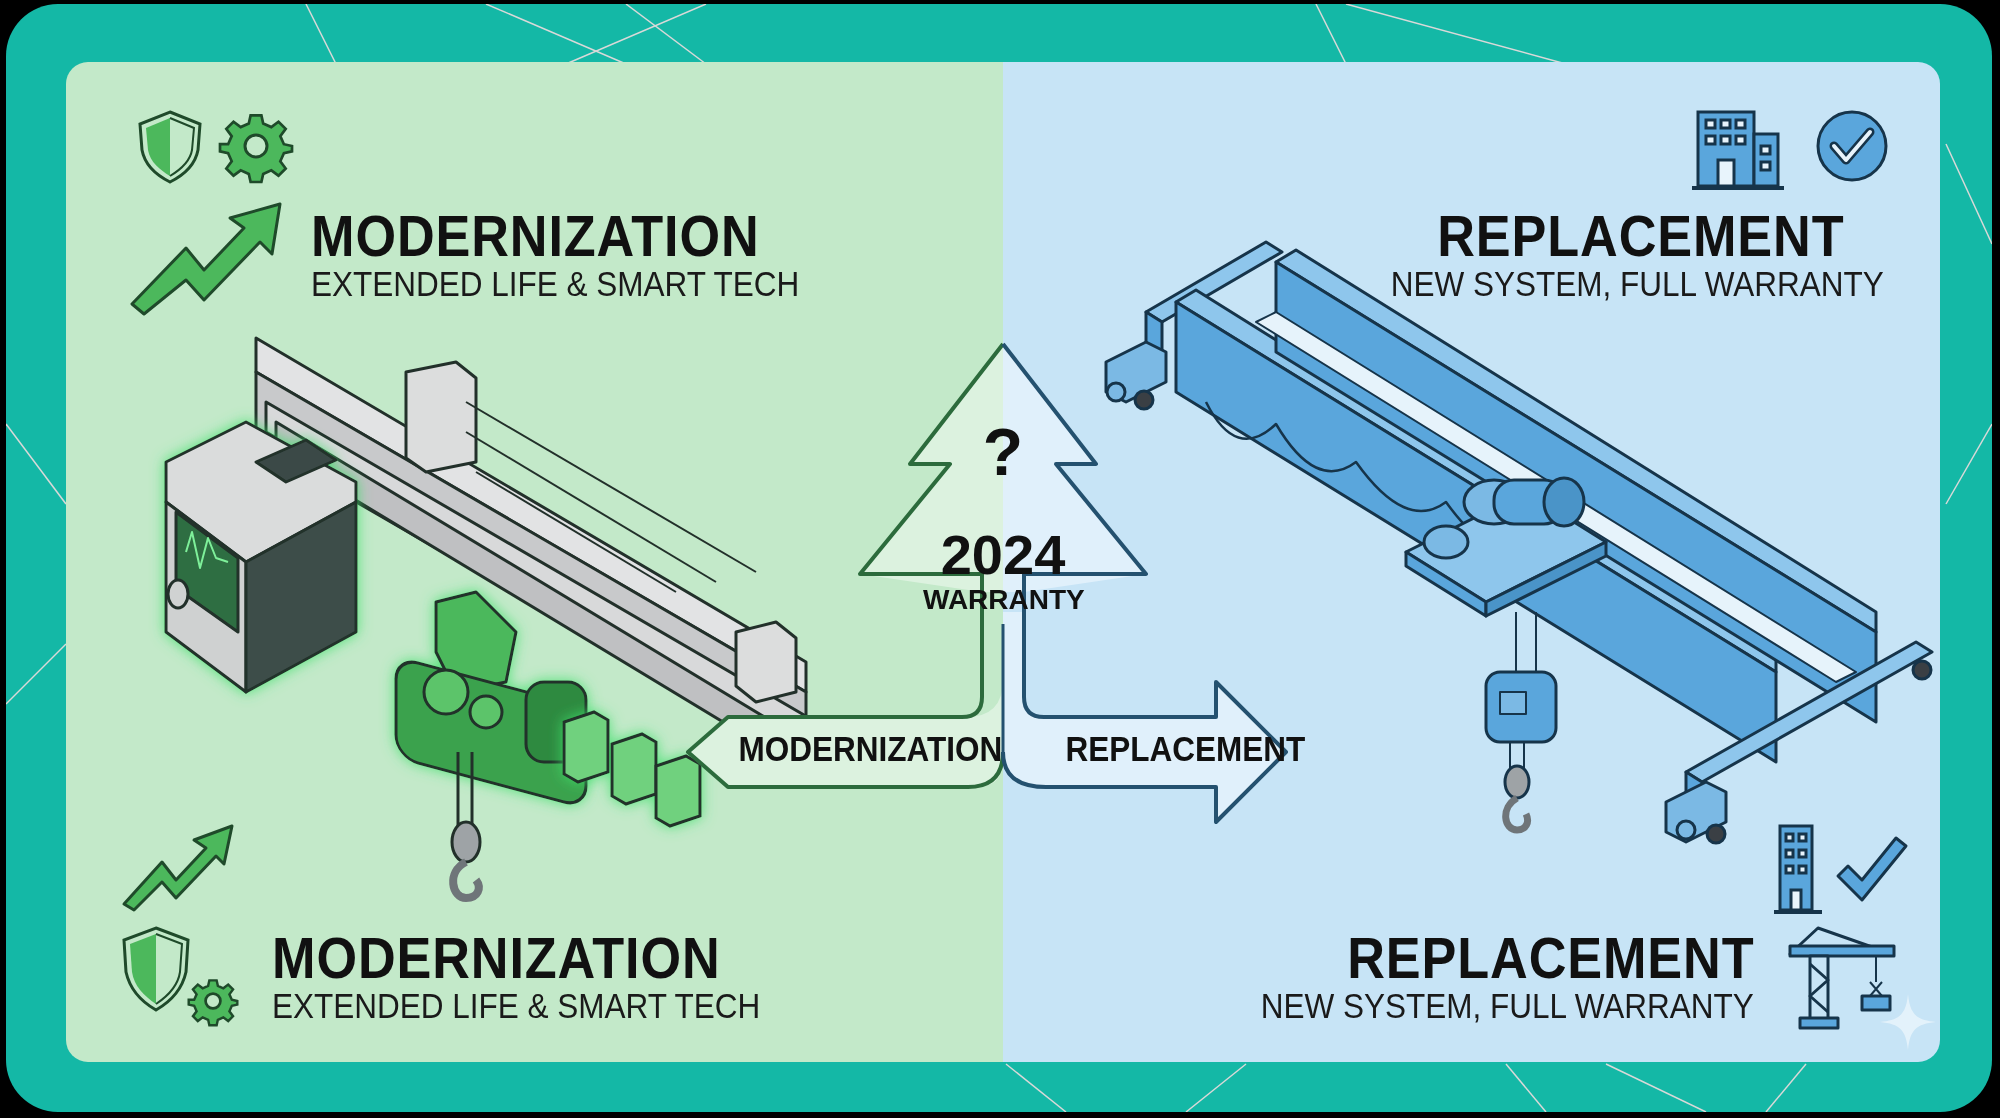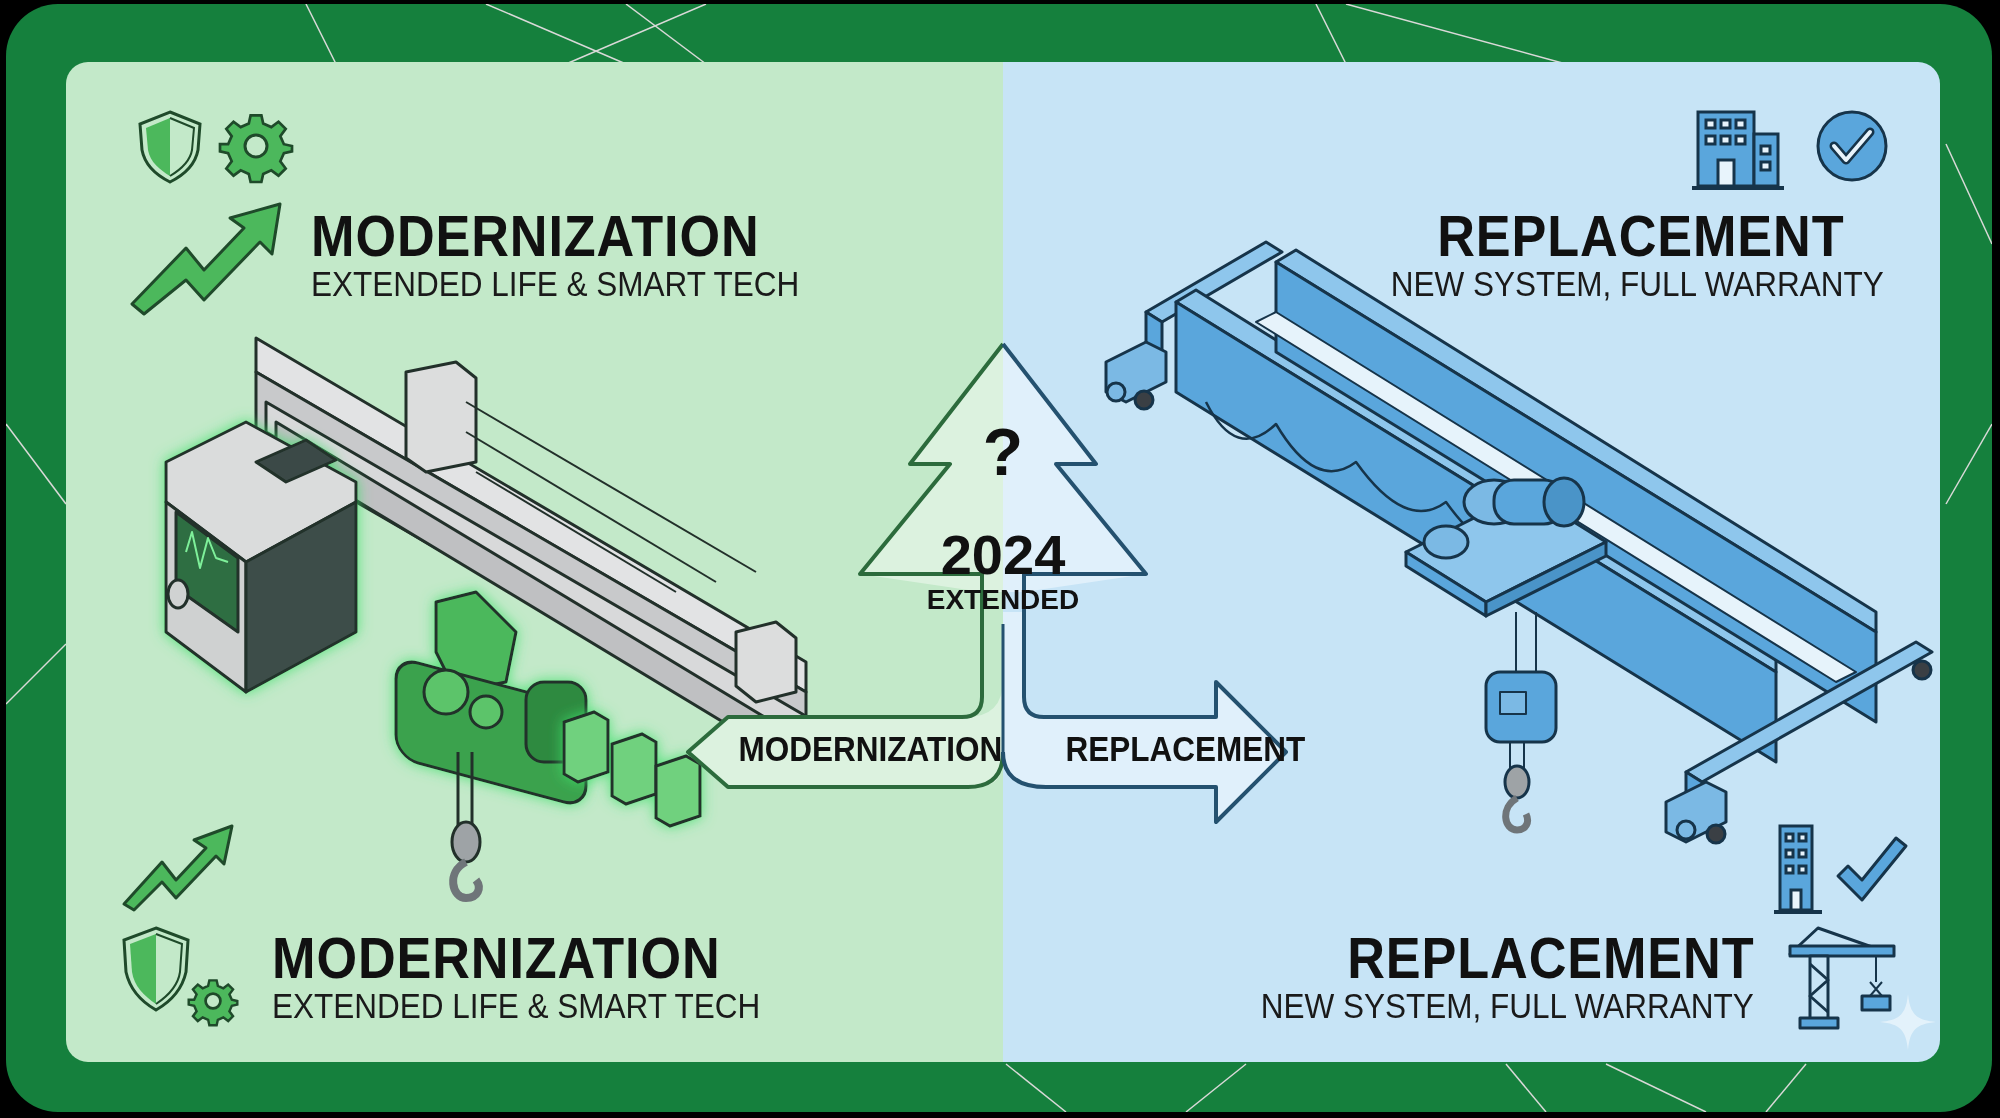--- a/index.html
+++ b/index.html
@@ -1,17 +1,17 @@
 <!DOCTYPE html>
 <html><head>
 <meta charset="utf-8">
 <style>
   html,body{margin:0;padding:0;background:#000;}
   body{width:2000px;height:1118px;overflow:hidden;position:relative;font-family:"Liberation Sans","DejaVu Sans",sans-serif;}
-  .frame{position:absolute;left:6px;top:4px;width:1986px;height:1108px;background:#15803d;border-radius:52px;overflow:hidden;}
+  .frame{position:absolute;left:6px;top:4px;width:1986px;height:1108px;background:#14b8a6;border-radius:52px;overflow:hidden;}
   .bg-lines{position:absolute;left:0;top:0;width:100%;height:100%;}
   .panel{position:absolute;left:60px;top:58px;width:1874px;height:1000px;border-radius:22px;overflow:hidden;}
   .half-green{position:absolute;left:0;top:0;width:937px;height:100%;background:#c3e9c9;}
   .half-blue{position:absolute;left:937px;top:0;width:937px;height:100%;background:#c7e4f6;}
   .abs{position:absolute;}
   .title{font-weight:bold;color:#111;letter-spacing:1px;white-space:nowrap;transform:scaleX(0.9);}
   .sub{color:#1a1a1a;white-space:nowrap;transform:scaleX(0.9);}
   .t-left{transform-origin:left top;}
   .t-right{transform-origin:right top;text-align:right;}
   .dec-text{font-weight:bold;color:#111;text-align:center;white-space:nowrap;}
@@ -211,21 +211,21 @@
       <line x1="317" y1="282" x2="317" y2="410" stroke="#24516f" stroke-width="3"></line>
 
       <path d="M317 2 L410 122 L370 122 L460 232 L338 250 L296 250 L174 232 L264 122 L224 122 Z" fill="url(#fillSplit)" stroke="none"></path>
       <path d="M296 250 L296 232 L174 232 L264 122 L224 122 L317 2" fill="none" stroke="#2c6b3c" stroke-width="4" stroke-linejoin="round"></path>
       <path d="M317 2 L410 122 L370 122 L460 232 L338 232 L338 250" fill="none" stroke="#24516f" stroke-width="4" stroke-linejoin="round"></path>
       <path d="M174 232 L296 232" fill="none" stroke="none"></path>
     </svg>
 
     <div class="abs dec-text" style="left:877px;top:352px;width:120px;font-size:66px;">?</div>
     <div class="abs dec-text" style="left:857px;top:460px;width:160px;font-size:56px;">2024</div>
-    <div class="abs dec-text" style="left:857px;top:522px;width:160px;font-size:28px;">EXTENDED</div>
+    <div class="abs dec-text" style="left:857px;top:522px;width:160px;font-size:28px;">WARRANTY</div>
     <div class="abs arrow-label" style="left:660px;top:667px;width:250px;font-size:35px;">MODERNIZATION</div>
     <div class="abs arrow-label" style="left:988px;top:667px;width:230px;font-size:35px;">REPLACEMENT</div>
 
     <svg class="abs" style="left:54px;top:760px;" width="120" height="90" viewBox="0 0 120 90">
       <path d="M4 82 L42 40 L56 58 L86 26 L74 18 L112 4 L104 42 L96 34 L56 76 L42 60 L14 88 Z" fill="#4cb85c" stroke="#1f4a2a" stroke-width="3" stroke-linejoin="round"></path>
     </svg>
     <svg class="abs" style="left:54px;top:862px;" width="80" height="90" viewBox="0 0 80 90">
       <path d="M36 4 L68 16 L66 48 C62 66 50 78 36 86 C22 78 10 66 6 48 L4 16 Z" fill="#c3e9c9" stroke="#1f4a2a" stroke-width="3"></path>
       <path d="M36 10 L36 80 C24 72 14 62 12 48 L10 20 Z" fill="#4cb85c"></path>
       <path d="M36 10 L62 20 L60 48 C58 62 48 72 36 80" fill="none" stroke="#1f4a2a" stroke-width="2"></path>

